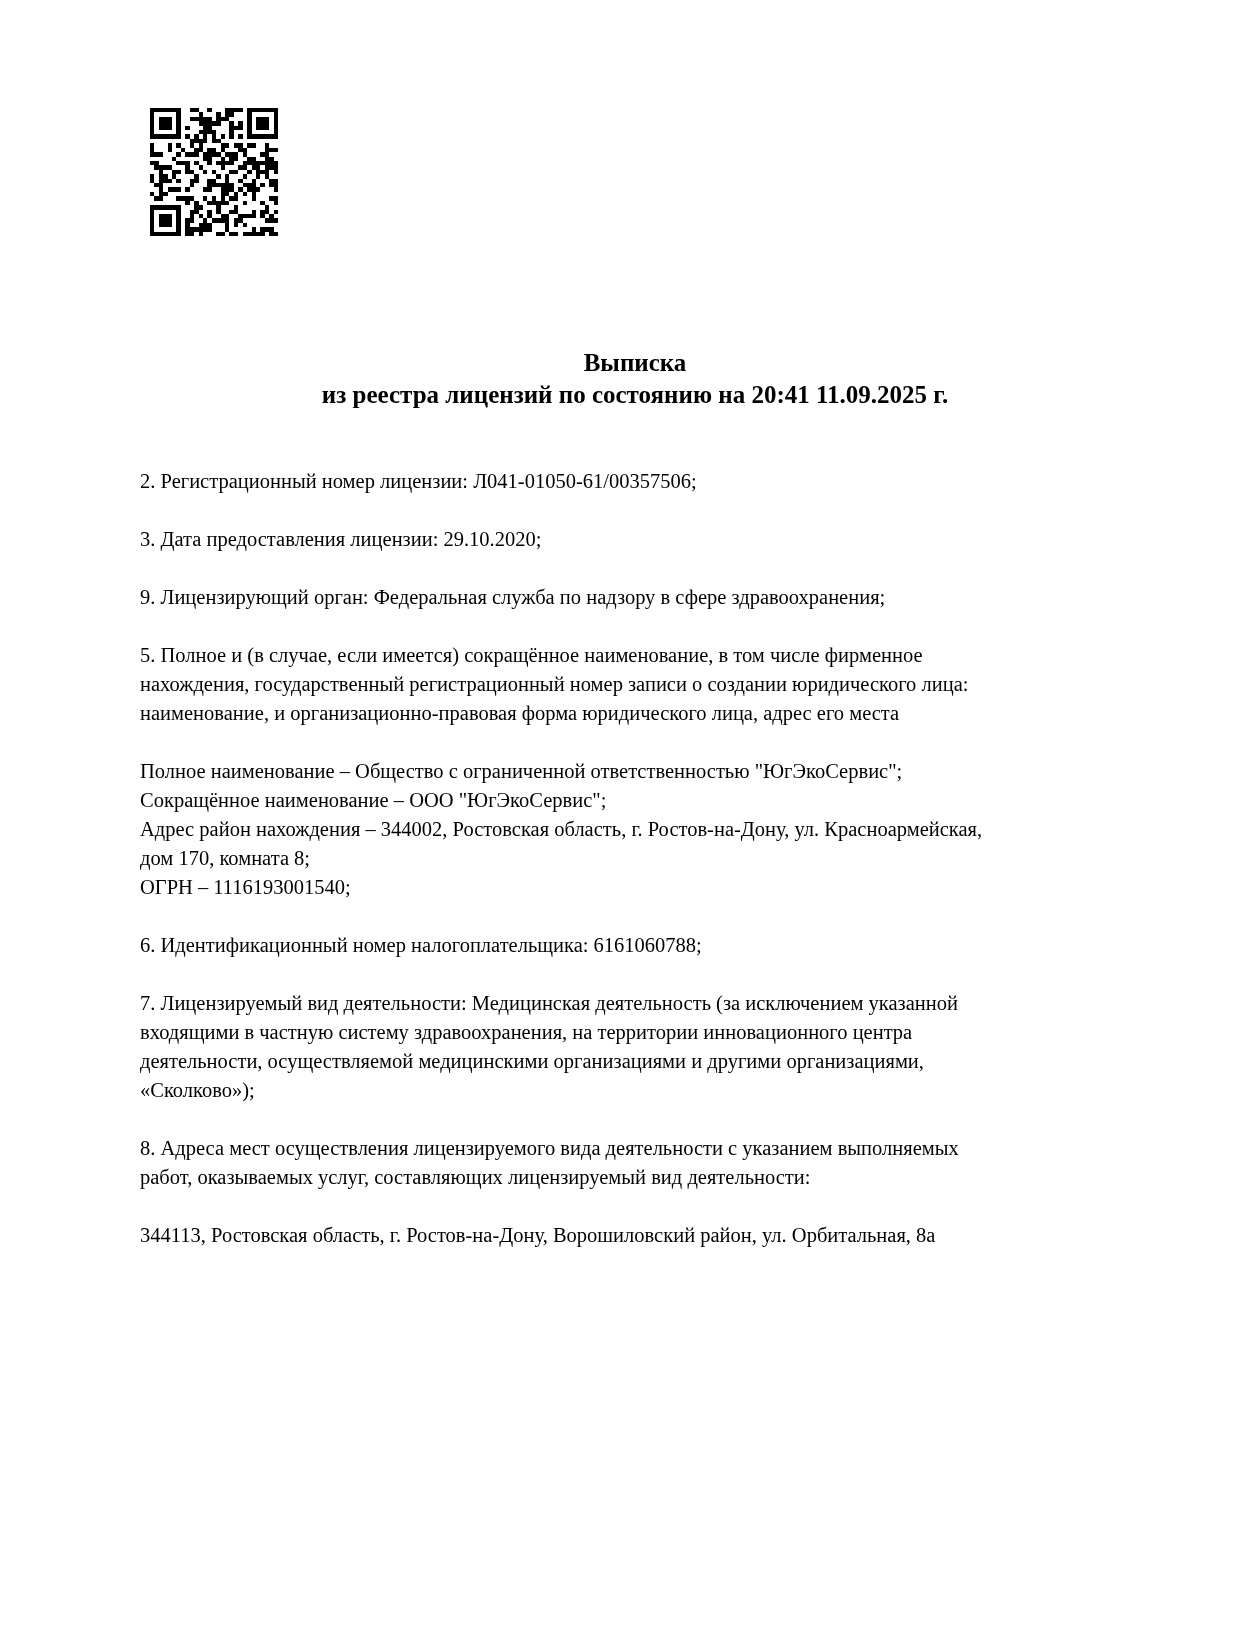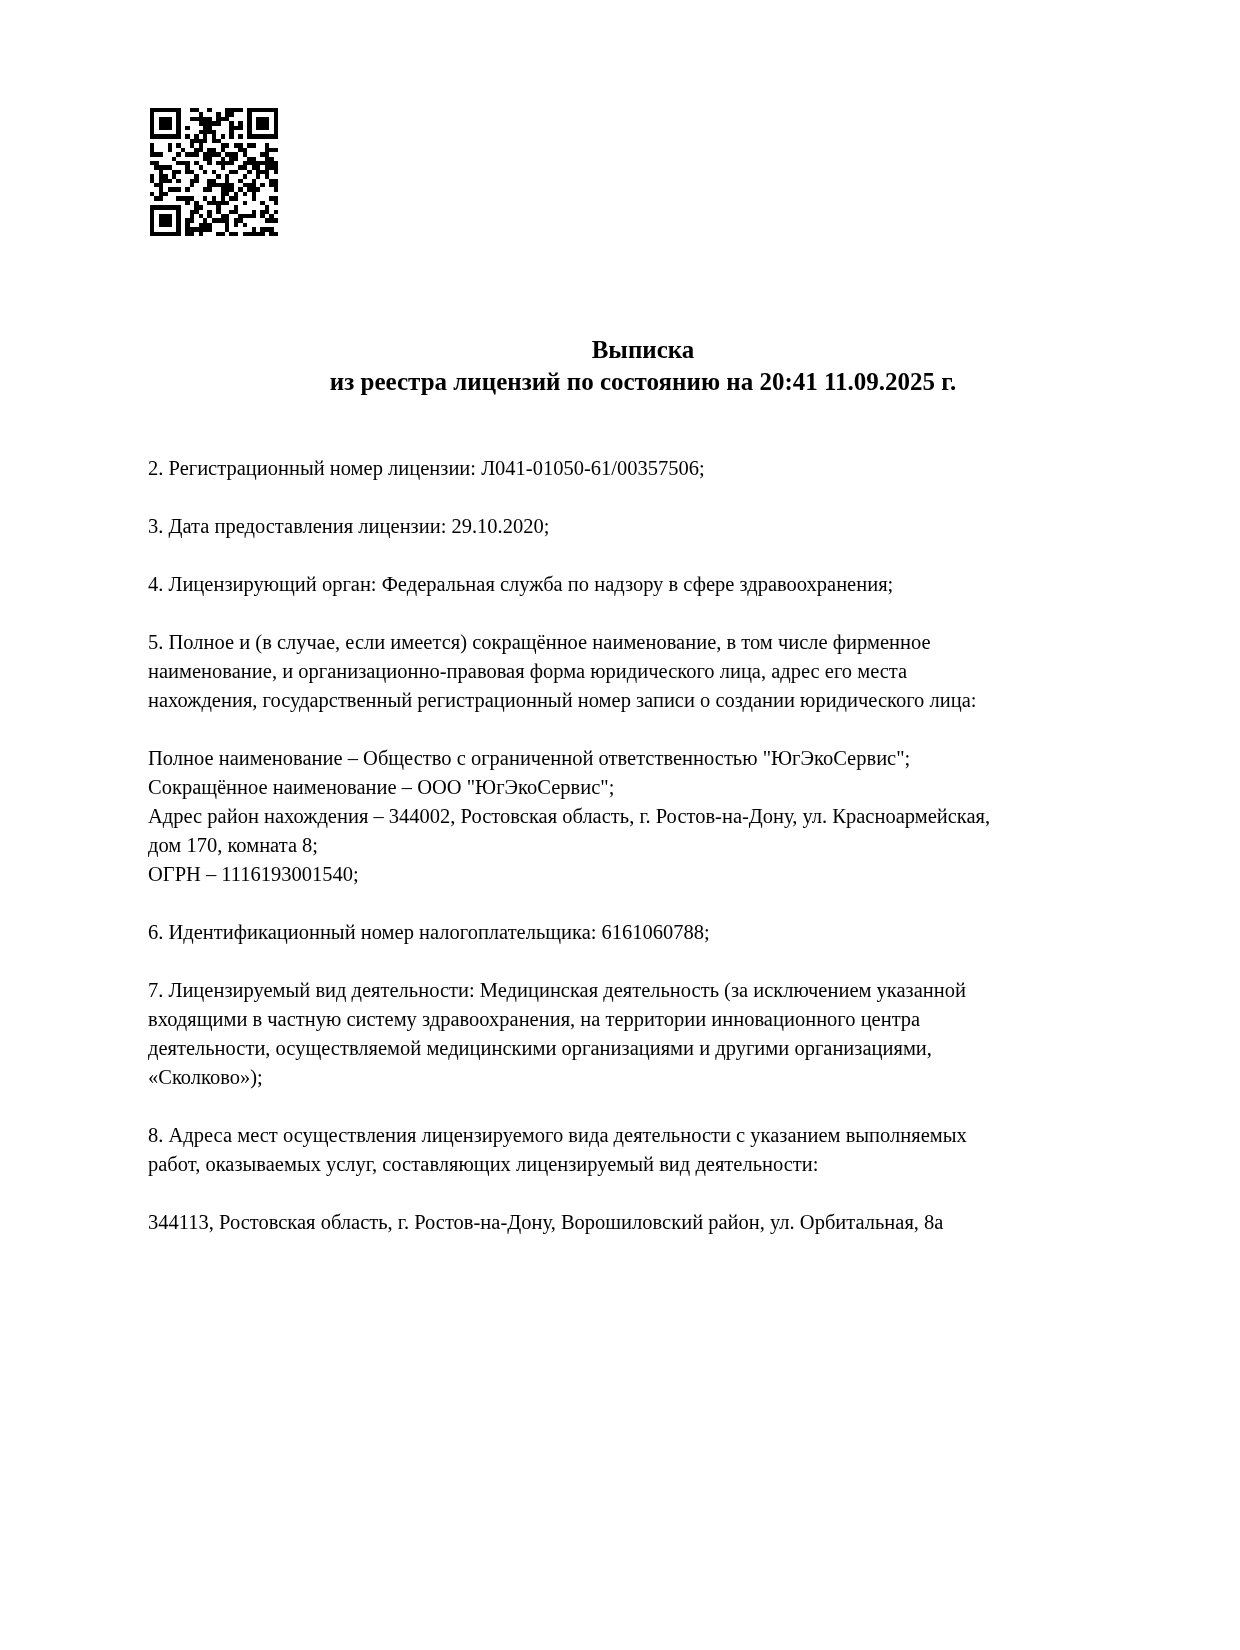--- a/index.html
+++ b/index.html
@@ -16,24 +16,23 @@
     position: absolute;
     left: 150px;
     top: 108px;
     width: 128px;
     height: 128px;
   }
   .qr svg { display: block; width: 128px; height: 128px; shape-rendering: crispEdges; }
   .content {
     position: absolute;
     left: 140px;
-    top: 4px;
+    top: 17px;
     width: 990px;
     padding-top: 330px;
-    margin-left: 8px;
   }
   .title {
     text-align: center;
     font-weight: bold;
     font-size: 25px;
     line-height: 32px;
   }
   .subtitle {
     margin-top: 26px;
     text-align: right;
@@ -471,26 +470,26 @@
 
 
     <div class="docbody" id="paragraphs">
         <div class="para">
           <div class="line">2. Регистрационный номер лицензии: Л041-01050-61/00357506;</div>
         </div>
         <div class="para">
           <div class="line">3. Дата предоставления лицензии: 29.10.2020;</div>
         </div>
         <div class="para">
-          <div class="line">4. Лицензирующий орган: Федеральная служба по надзору в сфере здравоохранения;</div>
+          <div class="line">9. Лицензирующий орган: Федеральная служба по надзору в сфере здравоохранения;</div>
         </div>
         <div class="para">
           <div class="line">5. Полное и (в случае, если имеется) сокращённое наименование, в том числе фирменное</div>
+          <div class="line">нахождения, государственный регистрационный номер записи о создании юридического лица:</div>
           <div class="line">наименование, и организационно-правовая форма юридического лица, адрес его места</div>
-          <div class="line">нахождения, государственный регистрационный номер записи о создании юридического лица:</div>
         </div>
         <div class="para">
           <div class="line">Полное наименование – Общество с ограниченной ответственностью "ЮгЭкоСервис";</div>
           <div class="line">Сокращённое наименование – ООО "ЮгЭкоСервис";</div>
           <div class="line">Адрес район нахождения – 344002, Ростовская область, г. Ростов-на-Дону, ул. Красноармейская,</div>
           <div class="line">дом 170, комната 8;</div>
           <div class="line">ОГРН – 1116193001540;</div>
         </div>
         <div class="para">
           <div class="line">6. Идентификационный номер налогоплательщика: 6161060788;</div>

